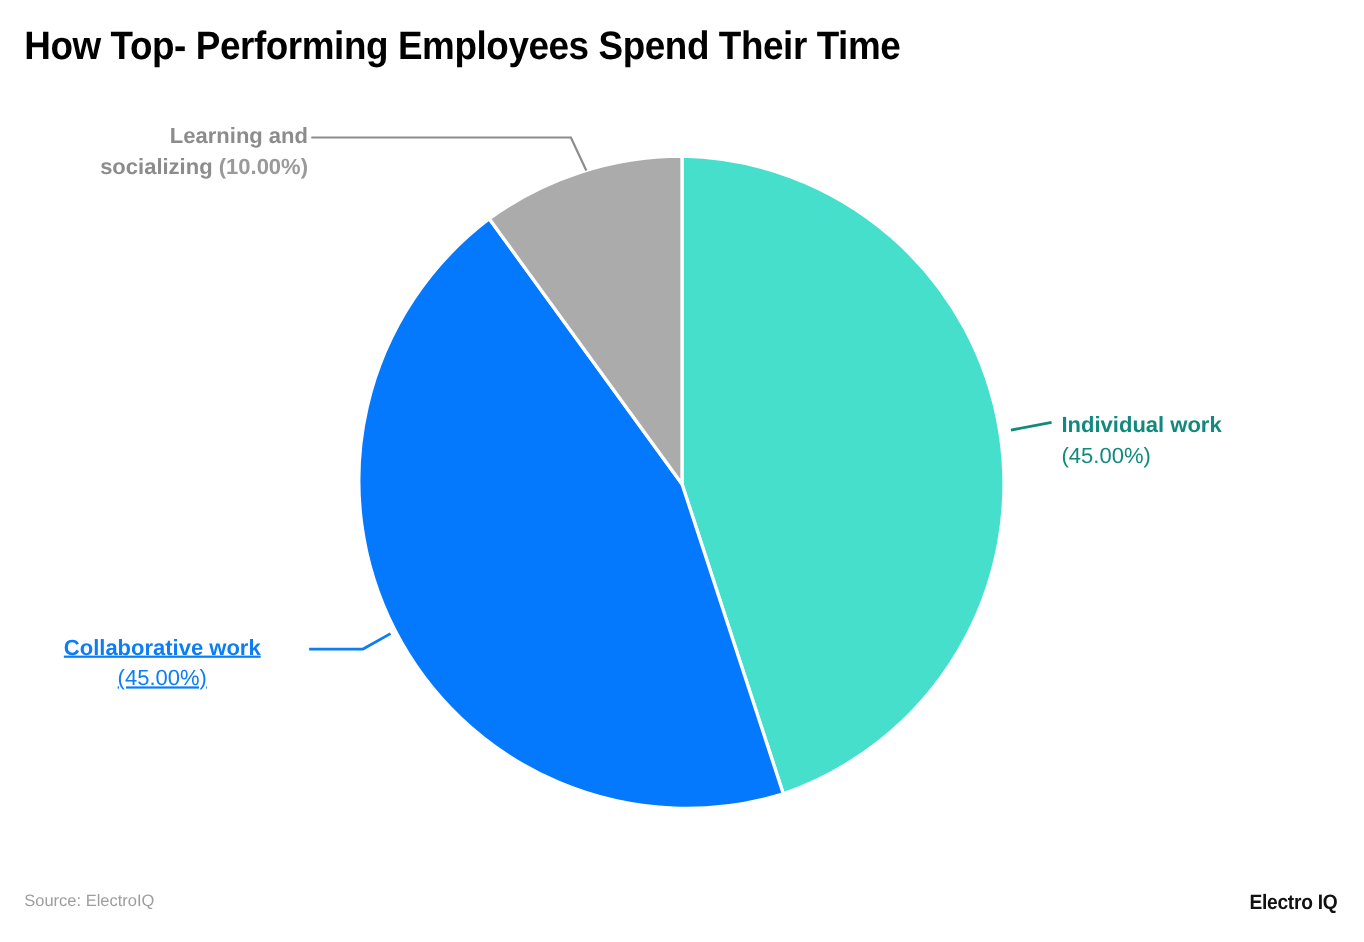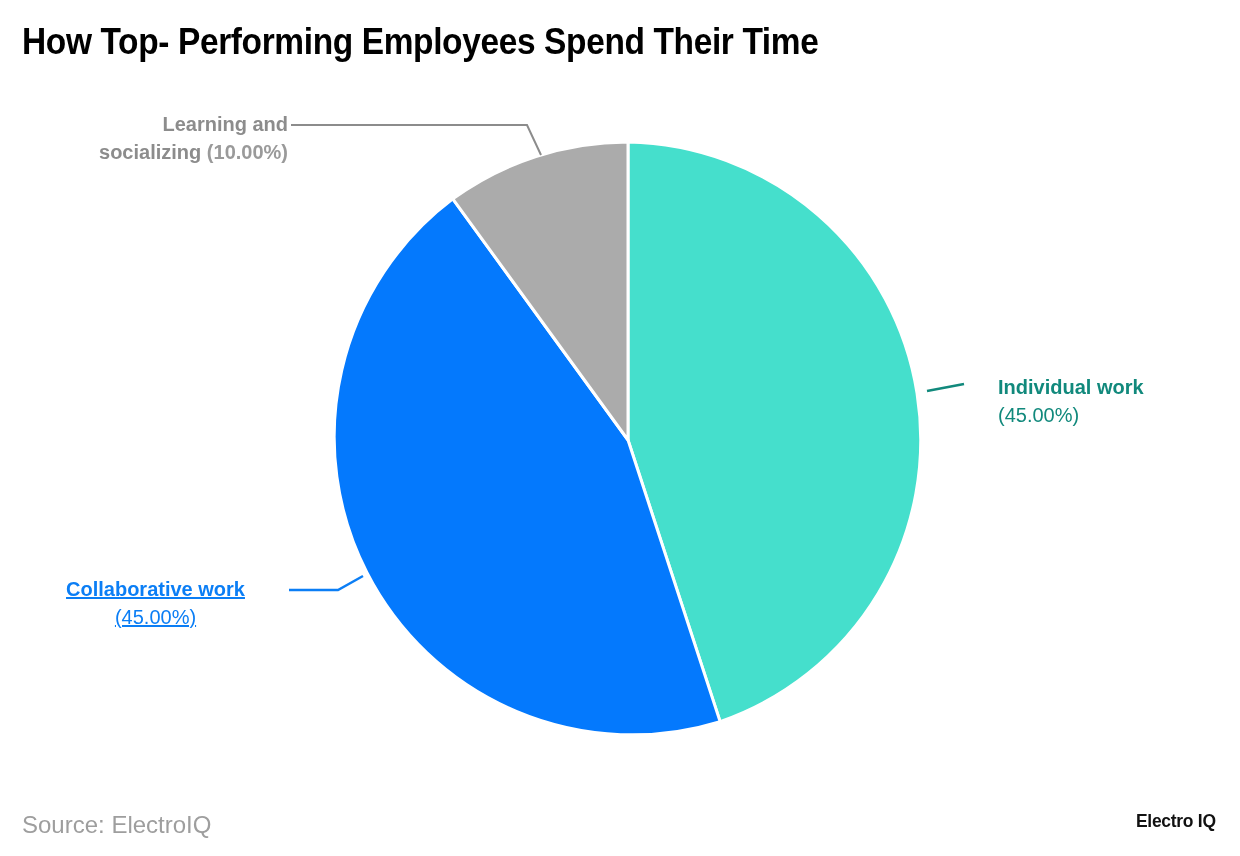--- a/index.html
+++ b/index.html
@@ -28,21 +28,21 @@
     letter-spacing: -0.4px;
     color: #000000;
     line-height: 44px;
     transform: scaleX(0.93);
     transform-origin: left center;
     white-space: nowrap;
   }
 
   .plot-area {
     position: absolute;
-    left: 8px;
+    left: 0;
     top: 0;
     width: 1204px;
     height: 856px;
   }
 
   .pie-svg {
     position: absolute;
     left: 0;
     top: 0;
     width: 1240px;
@@ -84,29 +84,28 @@
     text-decoration: underline;
   }
 
   
   .label-individual {
     left: 965px;
     top: 373px;
     width: 250px;
     text-align: left;
     color: #11897c;
-    margin-left: 25px;
   }
 
   .footer-source {
     position: absolute;
     left: 22px;
     top: 811px;
     font-family: "Liberation Sans", sans-serif;
-    font-size: 24px;
+    font-size: 15px;
     color: #9e9e9e;
   }
 
   .footer-logo {
     position: absolute;
     right: 24px;
     top: 810px;
     font-family: "Liberation Sans", sans-serif;
     font-size: 19px;
     font-weight: bold;

